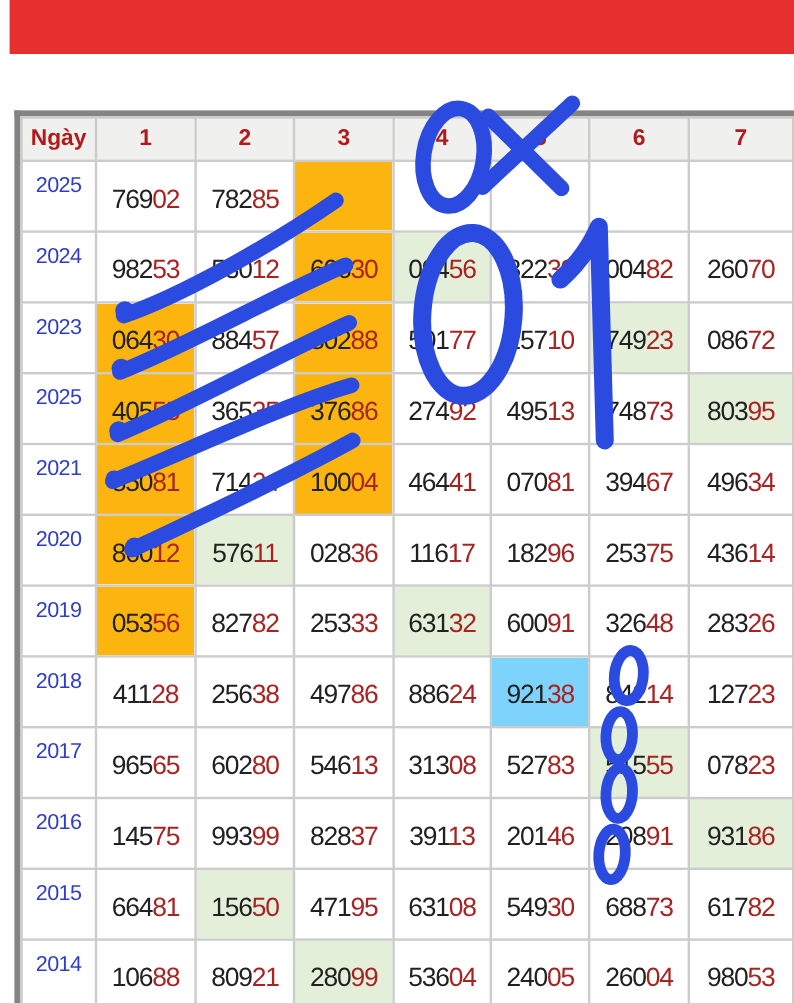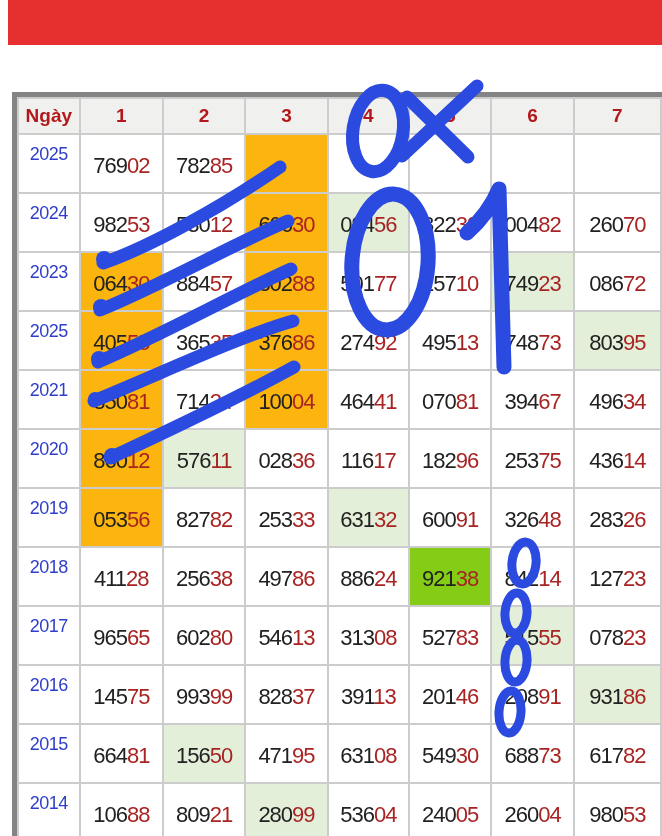--- a/index.html
+++ b/index.html
@@ -31,21 +31,21 @@
     height:48px;font-size:22px;letter-spacing:-1px;color:#212121;
     padding-top:4px;
   }
   td.year{
     color:#2f3ec9;font-size:18px;letter-spacing:-0.5px;vertical-align:top;
     padding-top:9px;
   }
   td .r{color:#a82423;}
   td.hl-orange{background:#fcb40e;}
   td.hl-green{background:#e4efda;}
-  td.hl-yellow{background:#84cc16;}
+  td.hl-yellow{background:#7dd3fc;}
   svg.ink{
     position:absolute;left:0;top:0;width:662px;height:836px;
     pointer-events:none;
   }
   svg.ink *{
     stroke:#2b4be0;fill:none;stroke-linecap:round;stroke-linejoin:round;
   }
   svg.ink .blob{fill:#2b4be0;stroke:none;}
 </style>
 </head>

